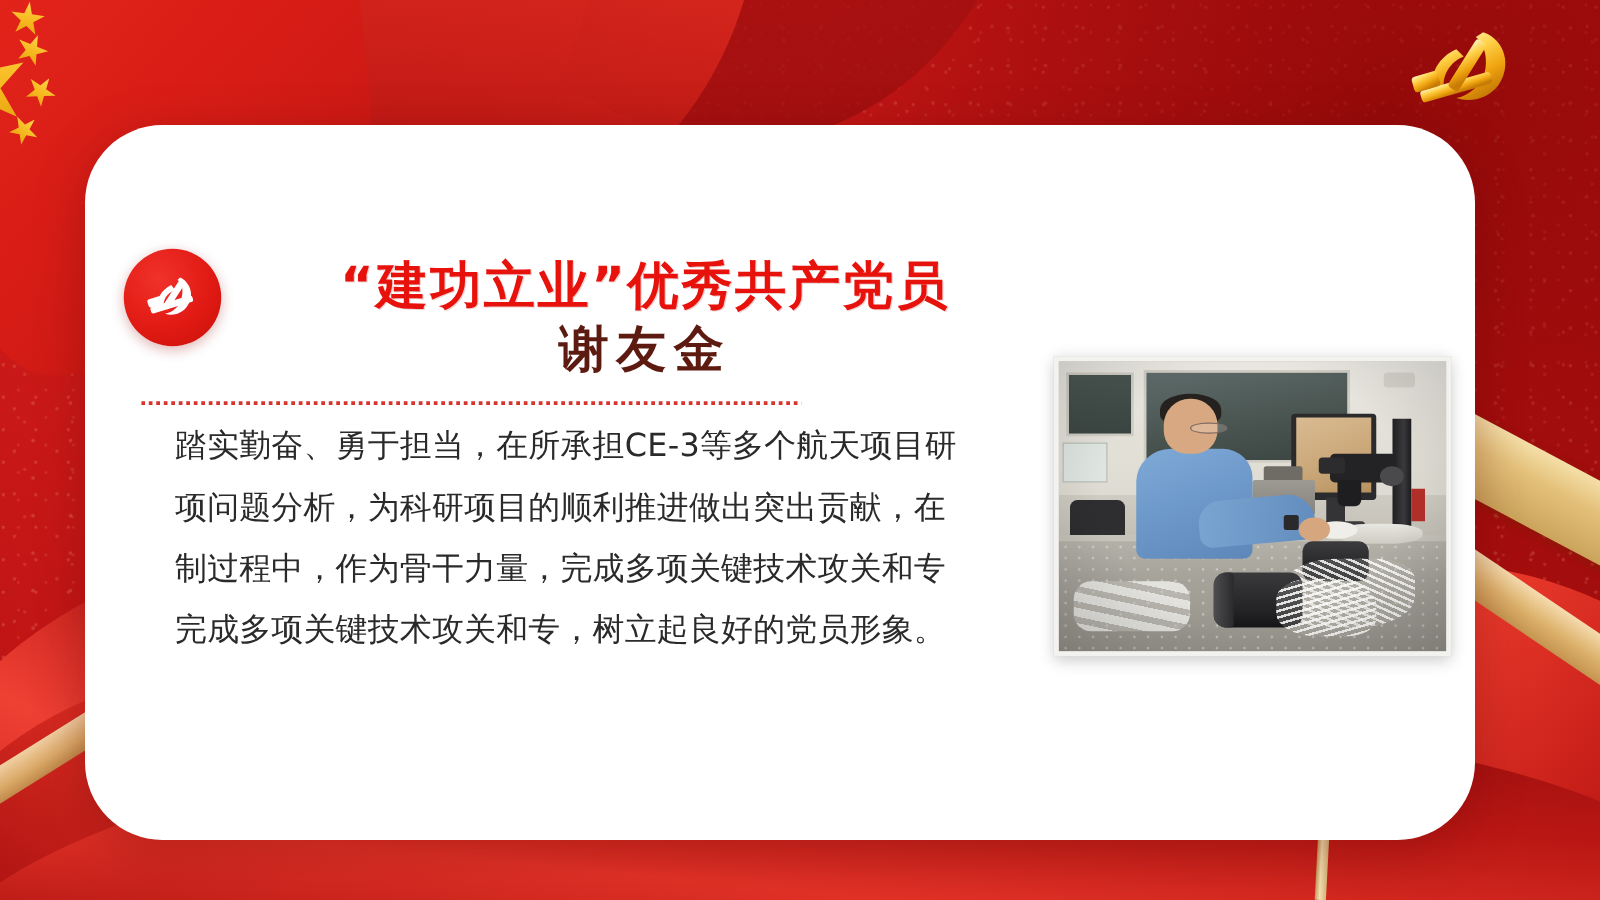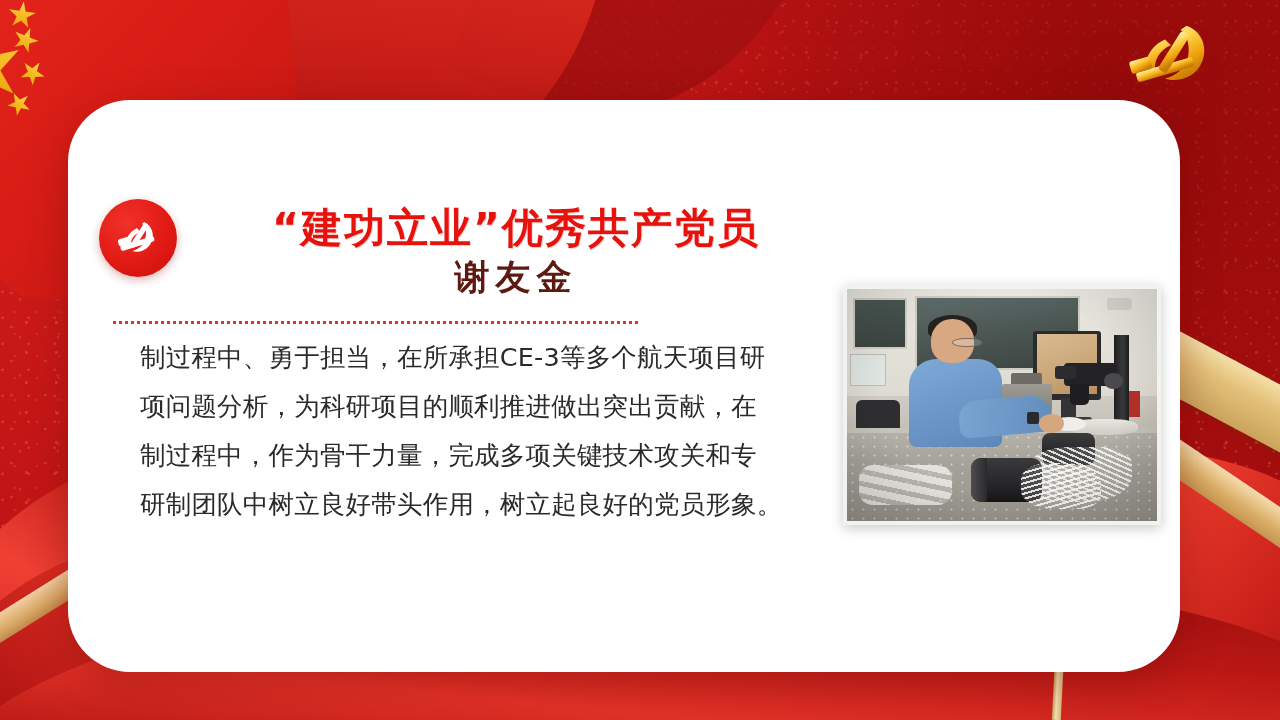--- a/index.html
+++ b/index.html
@@ -207,21 +207,21 @@
     font-weight: bold;
     color: #e8120c;
     letter-spacing: 2px;
     line-height: 1.12;
     white-space: nowrap;
     text-shadow: 1px 1px 0 rgba(150,0,0,.18);
   }
   .title-name {
     margin-top: 6px;
     font-family: "DejaVu Serif", "Liberation Serif", serif;
-    font-size: 35px;
+    font-size: 40px;
     font-weight: bold;
     color: #5c1a10;
     letter-spacing: 6px;
     line-height: 1.1;
   }
 
   .divider {
     position: absolute;
     left: 113px; top: 321px;
     width: 528px; height: 3px;
@@ -379,24 +379,24 @@
   </div>
 
   <div class="title-wrap">
     <div class="title-main">“建功立业”优秀共产党员</div>
     <div class="title-name">谢友金</div>
   </div>
 
   <div class="divider"></div>
 
   <div class="body-text">
-    <span class="ln">制过程中、勇于担当，在所承担CE-3等多个航天项目研</span>
+    <span class="ln">踏实勤奋、勇于担当，在所承担CE-3等多个航天项目研</span>
     <span class="ln">项问题分析，为科研项目的顺利推进做出突出贡献，在</span>
     <span class="ln">制过程中，作为骨干力量，完成多项关键技术攻关和专</span>
-    <span class="ln">研制团队中树立良好带头作用，树立起良好的党员形象。</span>
+    <span class="ln">完成多项关键技术攻关和专，树立起良好的党员形象。</span>
   </div>
 
   <div class="photo">
     <div class="ph ph-wall-top"></div>
     <div class="ph ph-wall-bot"></div>
     <div class="ph ph-window"></div>
     <div class="ph ph-window2"></div>
     <div class="ph ph-greenbox"></div>
     <div class="ph ph-vent"></div>
 

